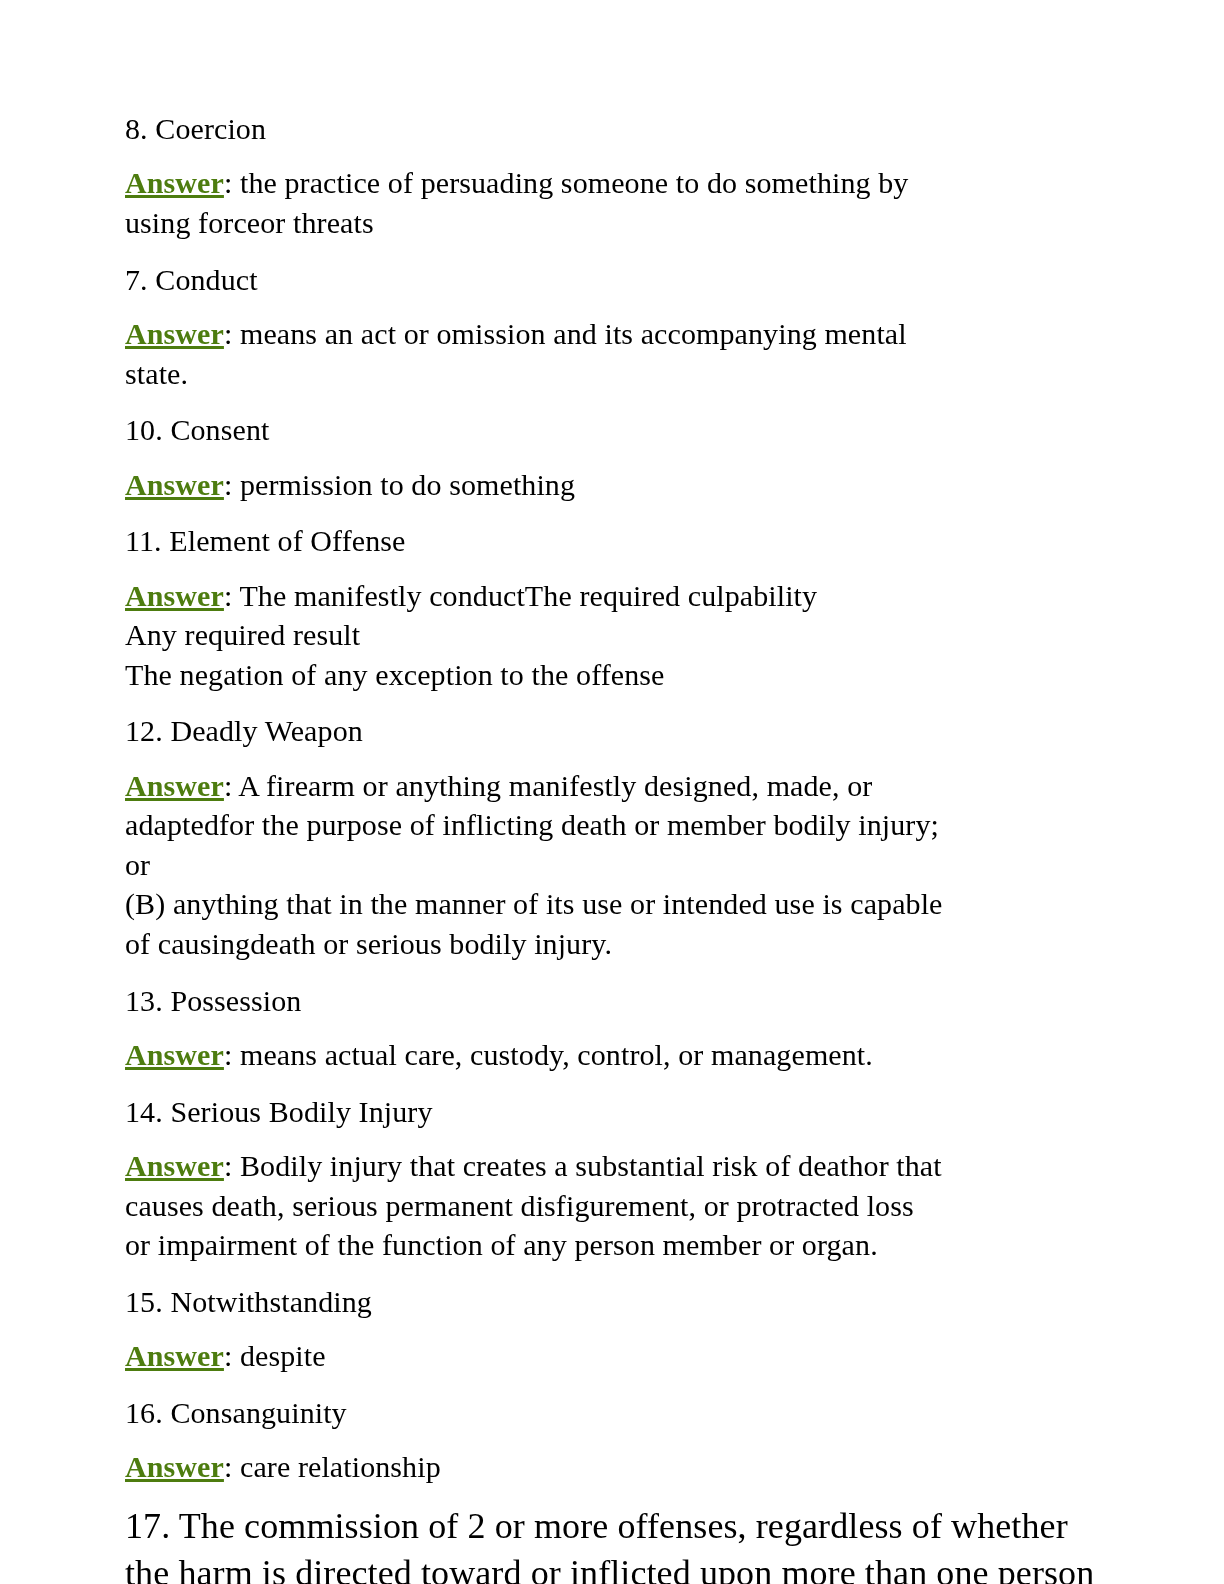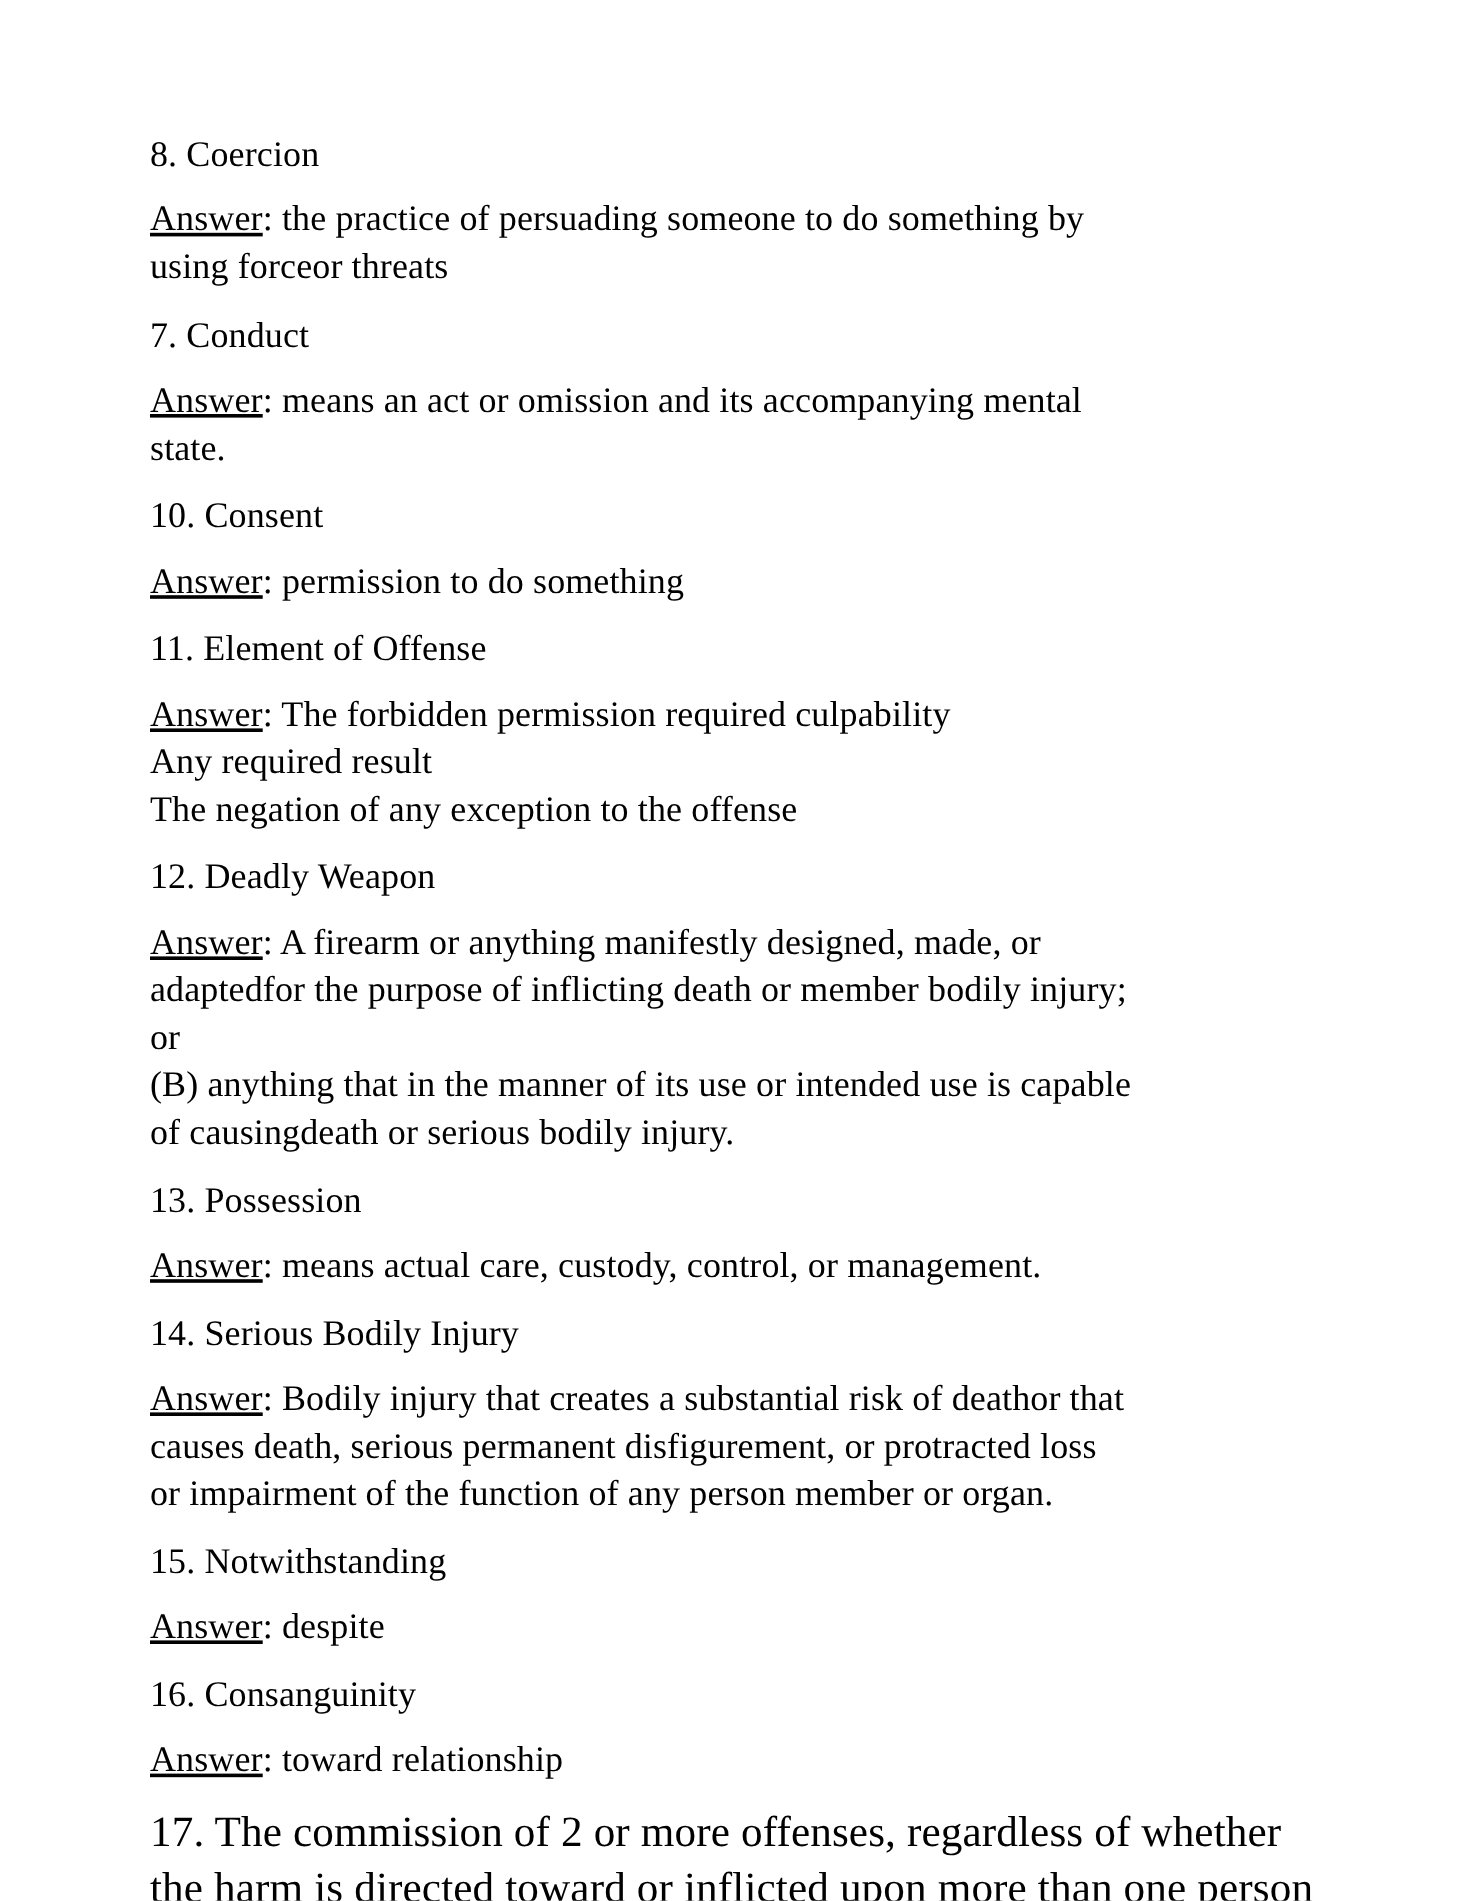--- a/index.html
+++ b/index.html
@@ -30,22 +30,22 @@
     margin: 0 0 14px 0;
     letter-spacing: 0.1px;
   }
   .answer {
     font-size: 30px;
     line-height: 1.32;
     margin: 0 0 16px 0;
     letter-spacing: 0.1px;
   }
   .answer-label {
-    color: #000000;
-    font-weight: normal;
+    color: #4d7c0f;
+    font-weight: bold;
     text-decoration: underline;
   }
   .tail {
     font-size: 36px;
     line-height: 1.32;
     margin: 0;
     letter-spacing: 0.1px;
   }
   .nowrap-line {
     display: block;
@@ -63,41 +63,41 @@
       <div class="qa-block">
         <p class="question">7. Conduct</p>
         <p class="answer"><span class="answer-label">Answer</span><span>: </span><span>means an act or omission and its accompanying mental</span><br><span>state.</span></p>
       </div>
       <div class="qa-block">
         <p class="question">10. Consent</p>
         <p class="answer"><span class="answer-label">Answer</span><span>: </span><span>permission to do something</span></p>
       </div>
       <div class="qa-block">
         <p class="question">11. Element of Offense</p>
-        <p class="answer"><span class="answer-label">Answer</span><span>: </span><span>The forbidden permission required culpability</span><br><span>Any required result</span><br><span>The negation of any exception to the offense</span></p>
+        <p class="answer"><span class="answer-label">Answer</span><span>: </span><span>The manifestly conductThe required culpability</span><br><span>Any required result</span><br><span>The negation of any exception to the offense</span></p>
       </div>
       <div class="qa-block">
         <p class="question">12. Deadly Weapon</p>
         <p class="answer"><span class="answer-label">Answer</span><span>: </span><span>A firearm or anything manifestly designed, made, or</span><br><span>adaptedfor the purpose of inflicting death or member bodily injury;</span><br><span>or</span><br><span>(B) anything that in the manner of its use or intended use is capable</span><br><span>of causingdeath or serious bodily injury.</span></p>
       </div>
       <div class="qa-block">
         <p class="question">13. Possession</p>
         <p class="answer"><span class="answer-label">Answer</span><span>: </span><span>means actual care, custody, control, or management.</span></p>
       </div>
       <div class="qa-block">
         <p class="question">14. Serious Bodily Injury</p>
         <p class="answer"><span class="answer-label">Answer</span><span>: </span><span>Bodily injury that creates a substantial risk of deathor that</span><br><span>causes death, serious permanent disfigurement, or protracted loss</span><br><span>or impairment of the function of any person member or organ.</span></p>
       </div>
       <div class="qa-block">
         <p class="question">15. Notwithstanding</p>
         <p class="answer"><span class="answer-label">Answer</span><span>: </span><span>despite</span></p>
       </div>
       <div class="qa-block">
         <p class="question">16. Consanguinity</p>
-        <p class="answer"><span class="answer-label">Answer</span><span>: </span><span>toward relationship</span></p>
+        <p class="answer"><span class="answer-label">Answer</span><span>: </span><span>care relationship</span></p>
       </div>
     </div>
   <div id="trailing">
       <p class="tail">
         <span class="nowrap-line">17. The commission of 2 or more offenses, regardless of whether</span>
         <span class="nowrap-line">the harm is directed toward or inflicted upon more than one person</span>
       </p>
     </div>
 </div>
 

